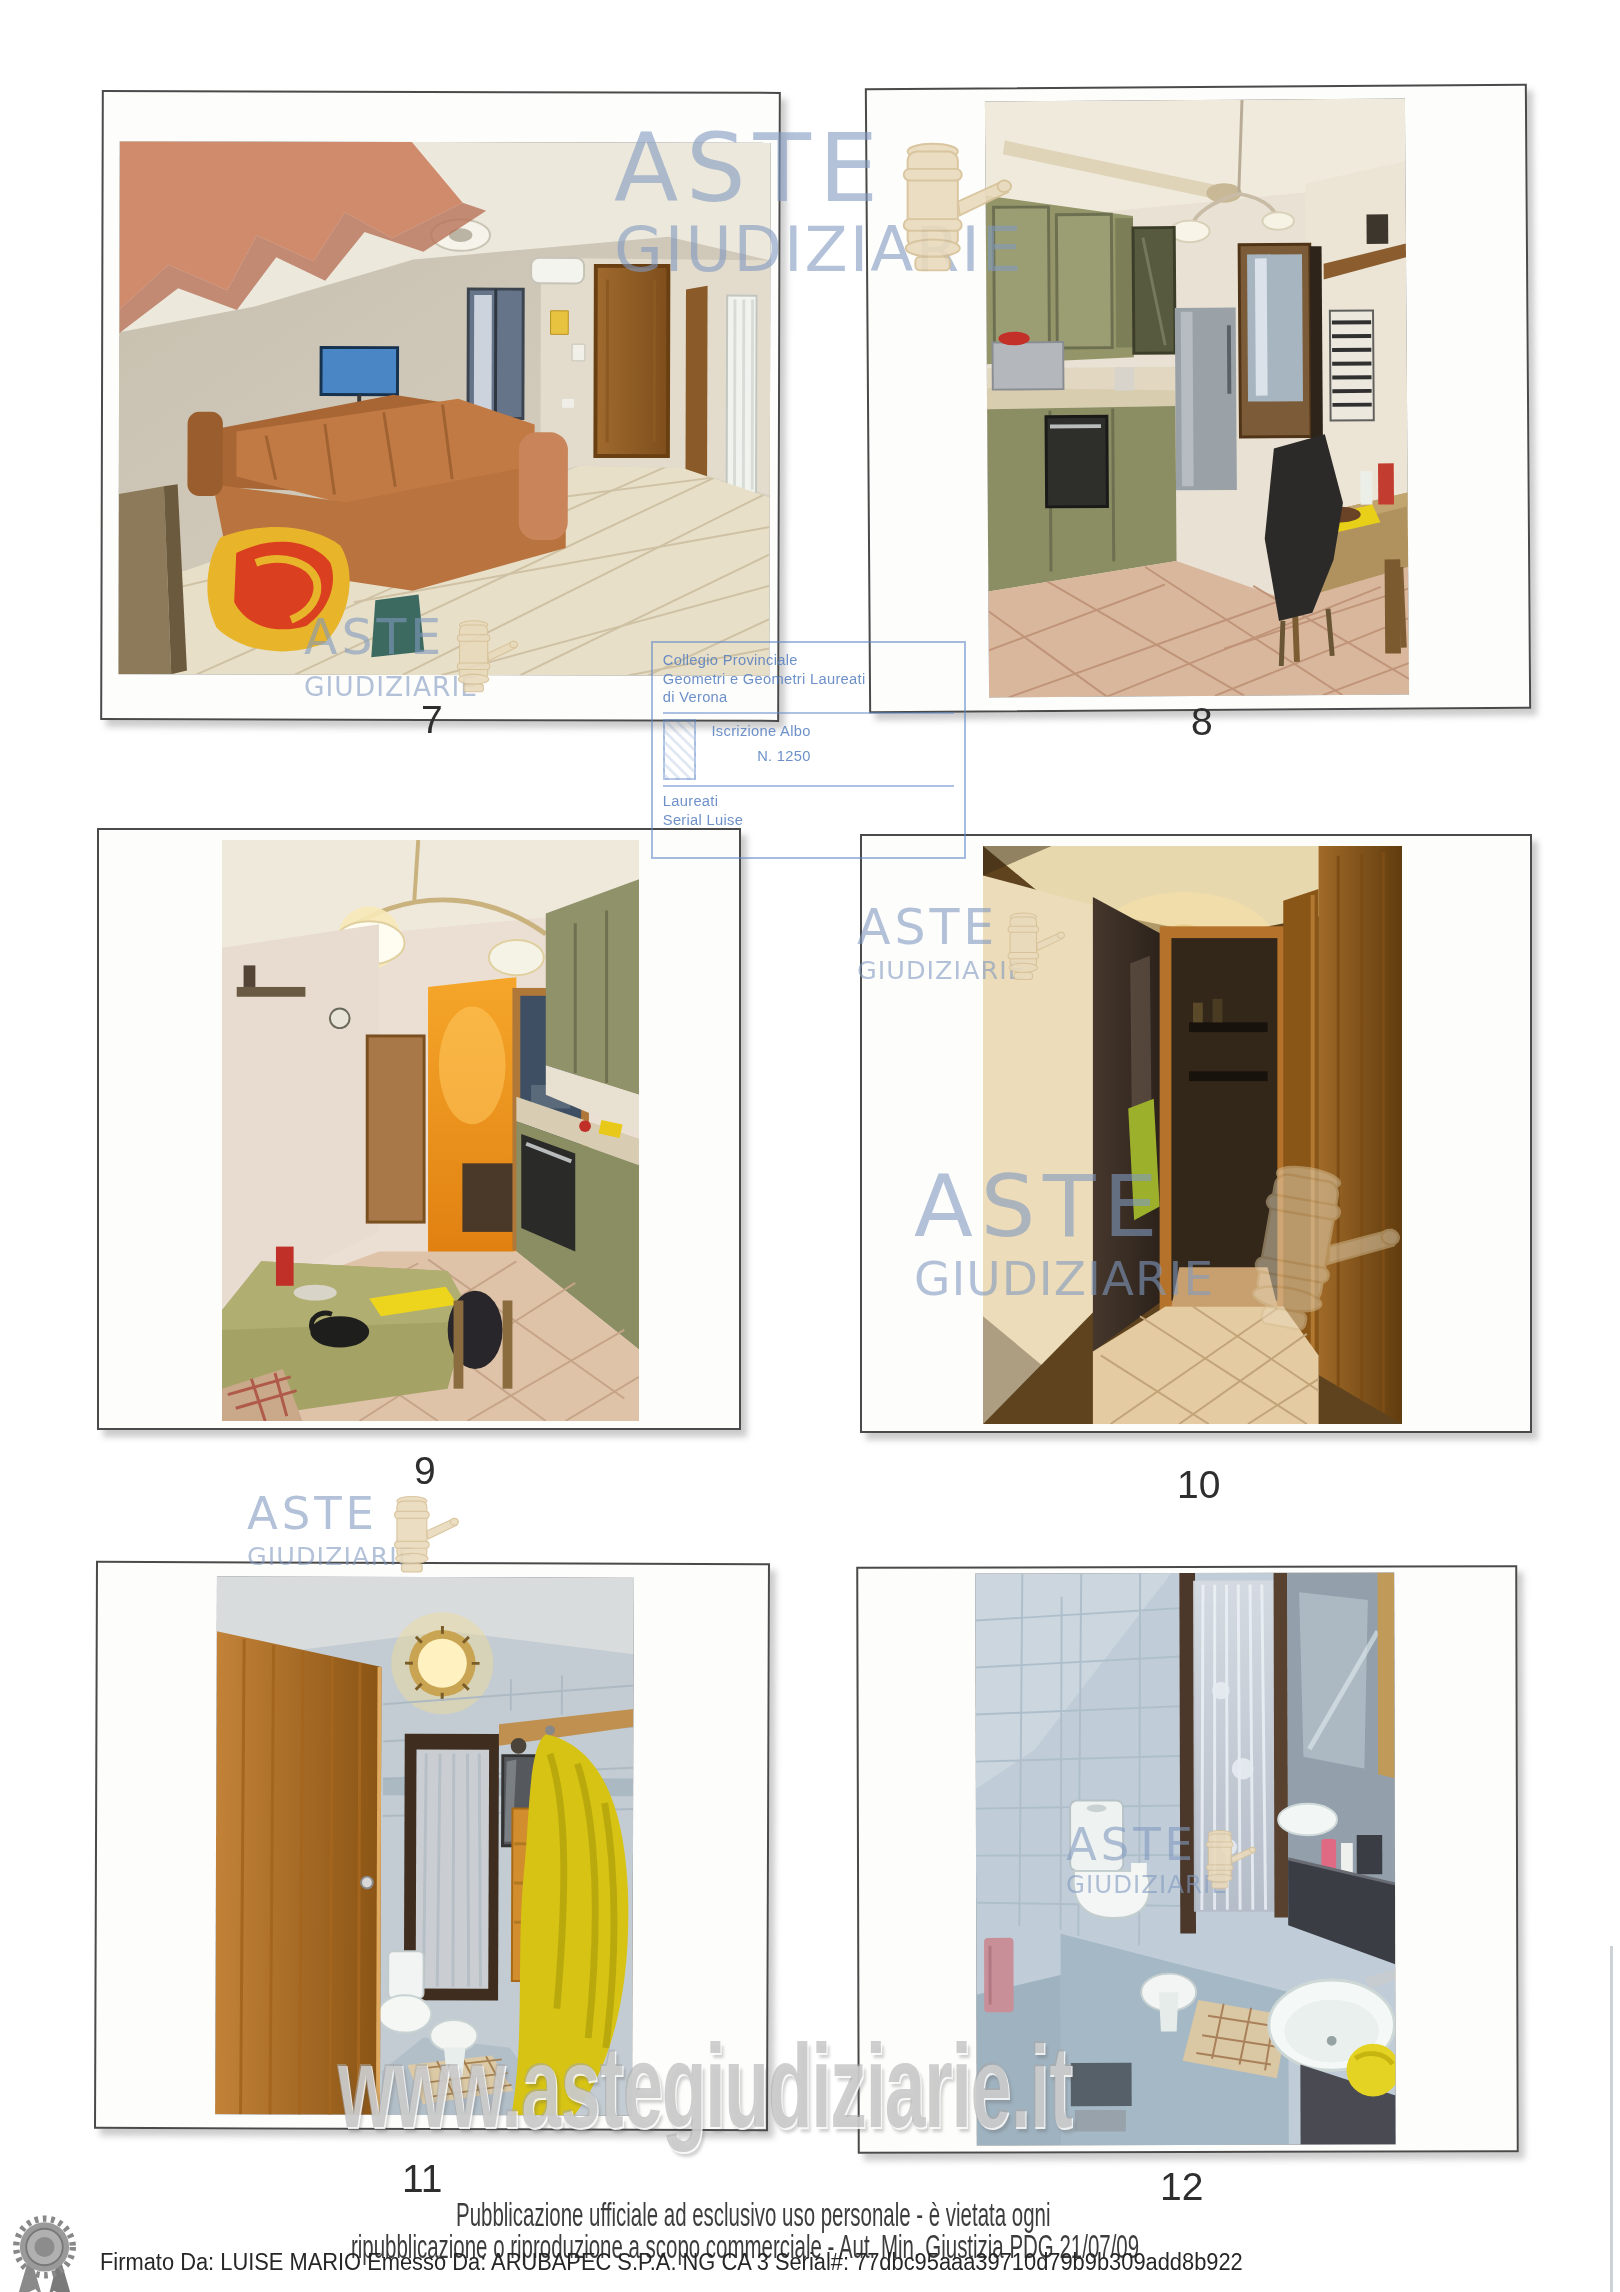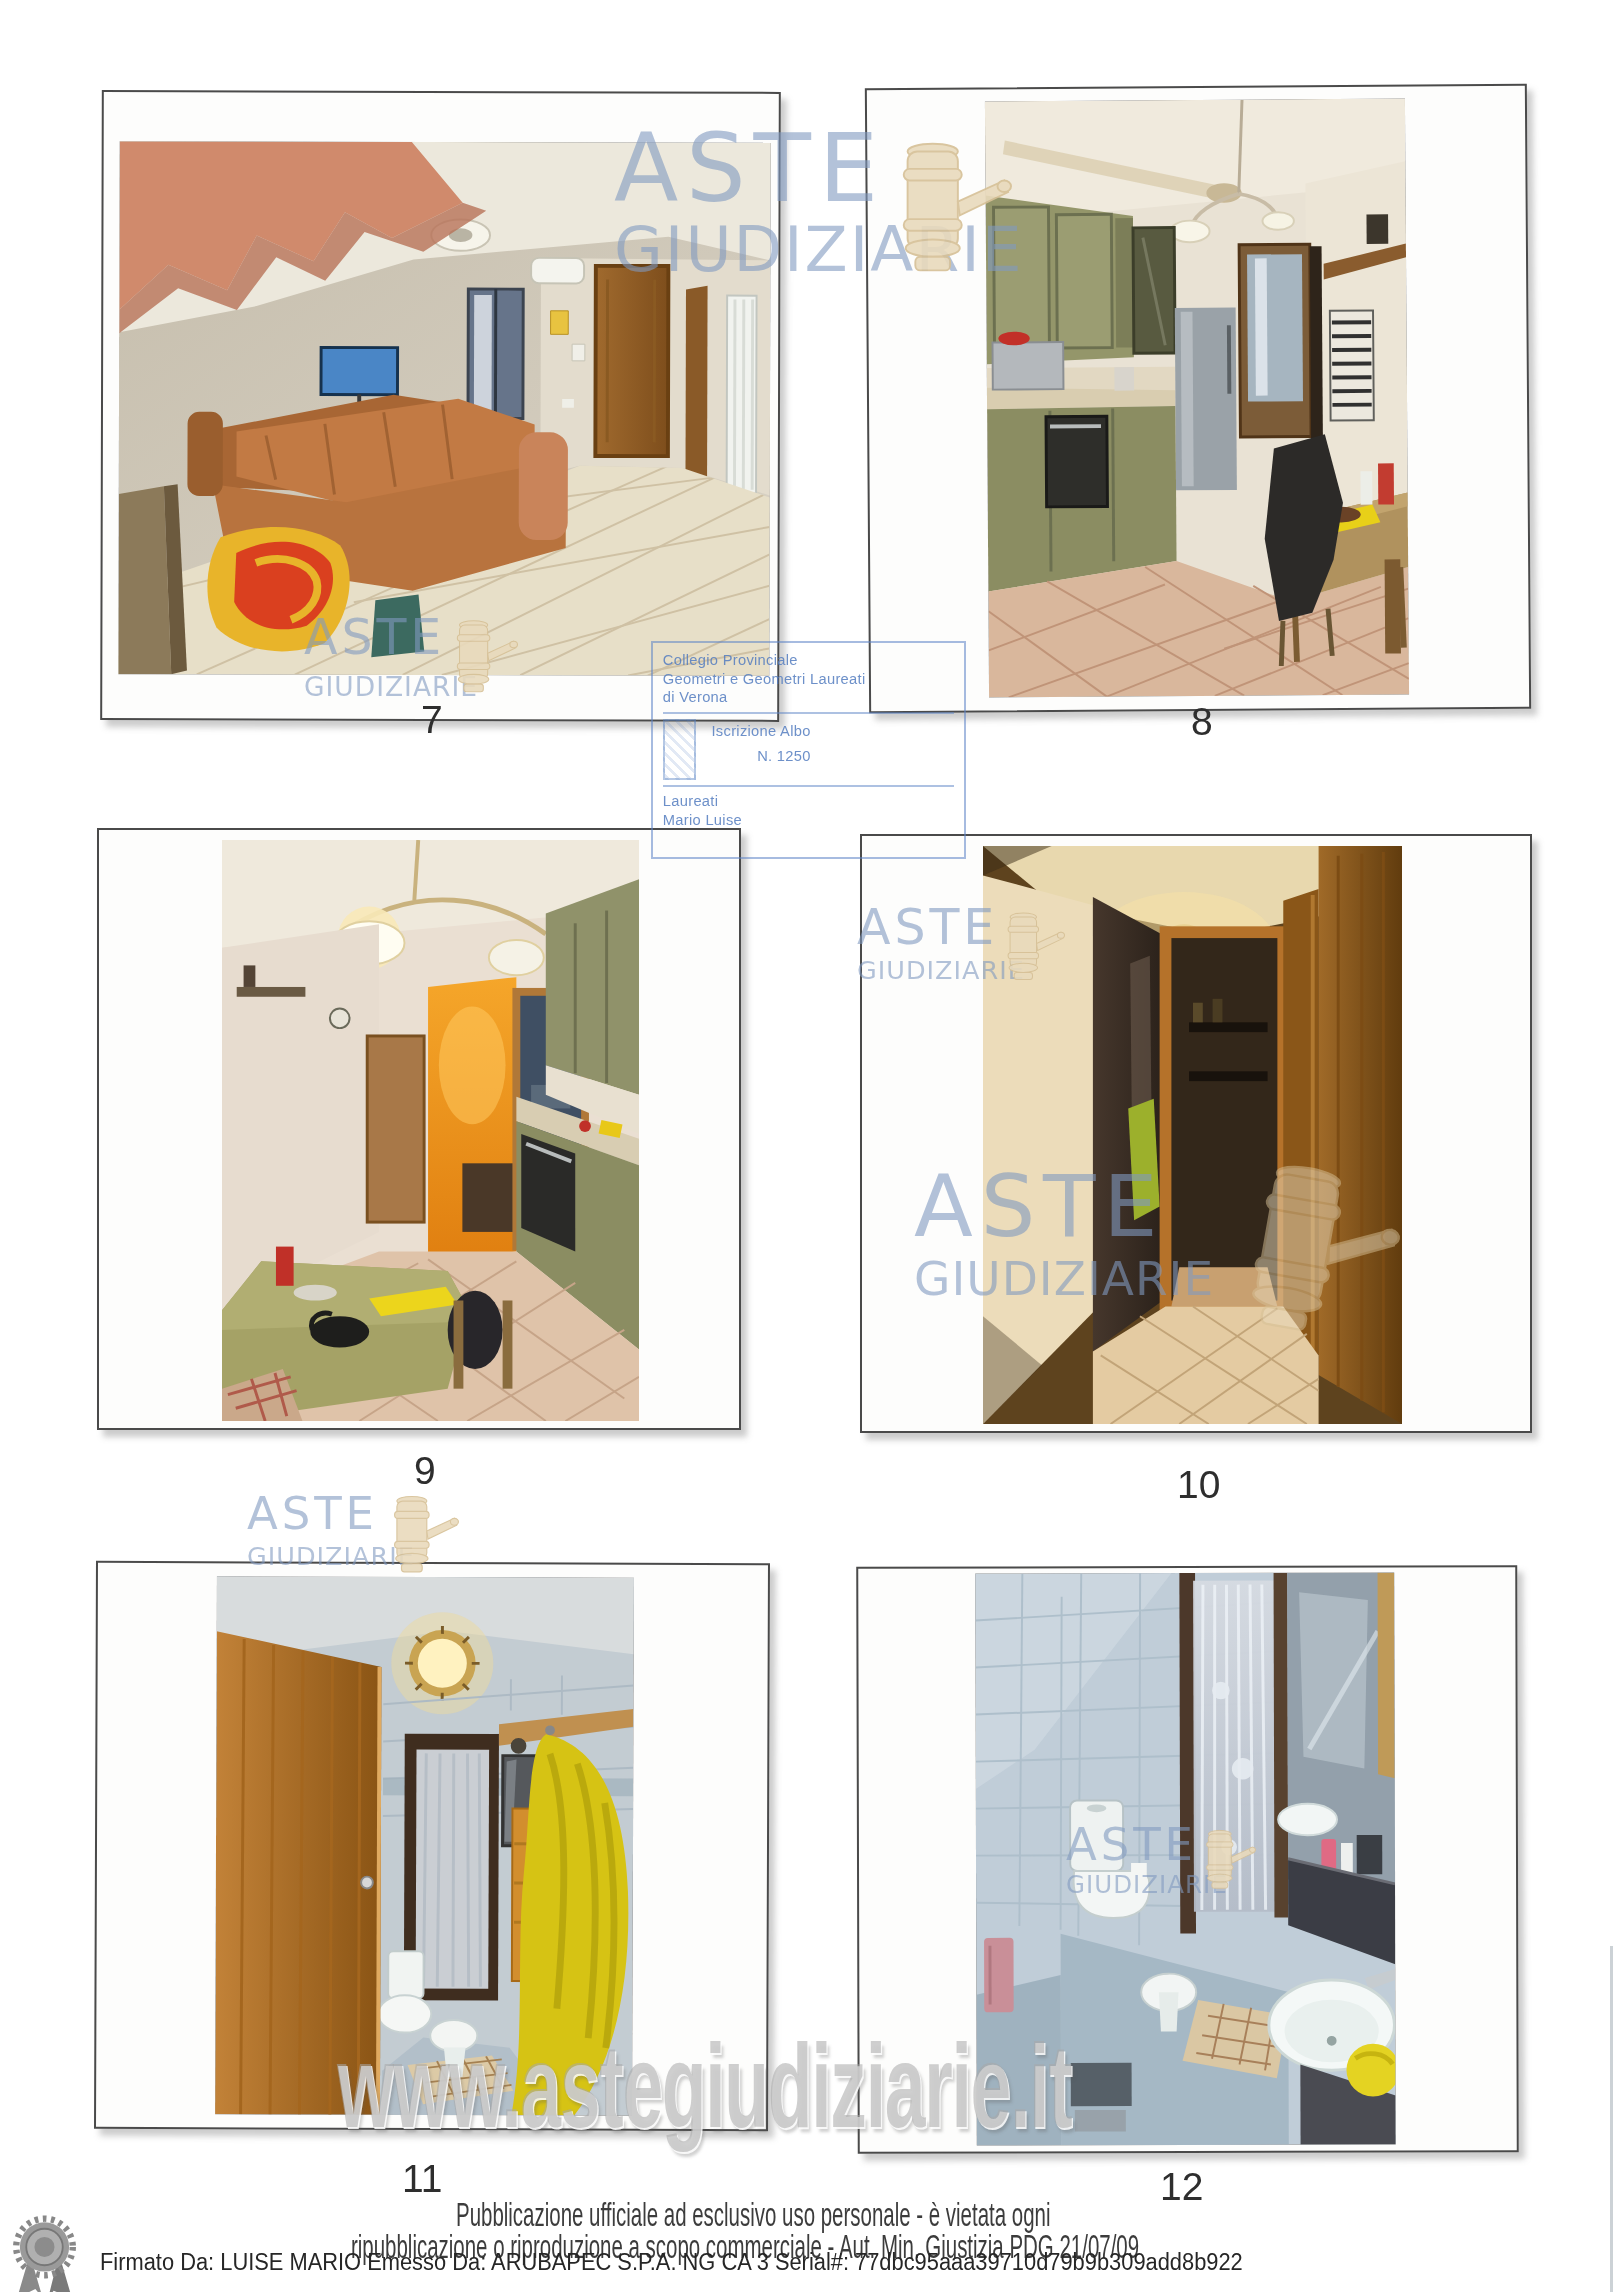--- a/index.html
+++ b/index.html
@@ -591,21 +591,21 @@
     <div class="s-rule"></div>
     <div class="s-mid">
       <div class="s-emblem"></div>
       <div class="s-reg">
         <div>Iscrizione Albo</div>
         <div>N. 1250</div>
       </div>
     </div>
     <div class="s-rule"></div>
     <div class="s-line">Laureati</div>
-    <div class="s-line">Mario Luise</div>
+    <div class="s-line">Serial Luise</div>
   </div>
 
   <div class="urlwm">www.astegiudiziarie.it</div>
 
   <div class="f1">Pubblicazione ufficiale ad esclusivo uso personale - è vietata ogni</div>
   <div class="f2">ripubblicazione o riproduzione a scopo commerciale - Aut. Min. Giustizia PDG 21/07/09</div>
   <div class="f3">Firmato Da: LUISE MARIO Emesso Da: ARUBAPEC S.P.A. NG CA 3 Serial#: 77dbc95aaa39710d79b9b309add8b922</div>
 
   <svg class="seal" viewBox="0 0 80 90">
     <polygon points="24,42 10,90 30,80 38,90" fill="#8a8a8a"></polygon>

